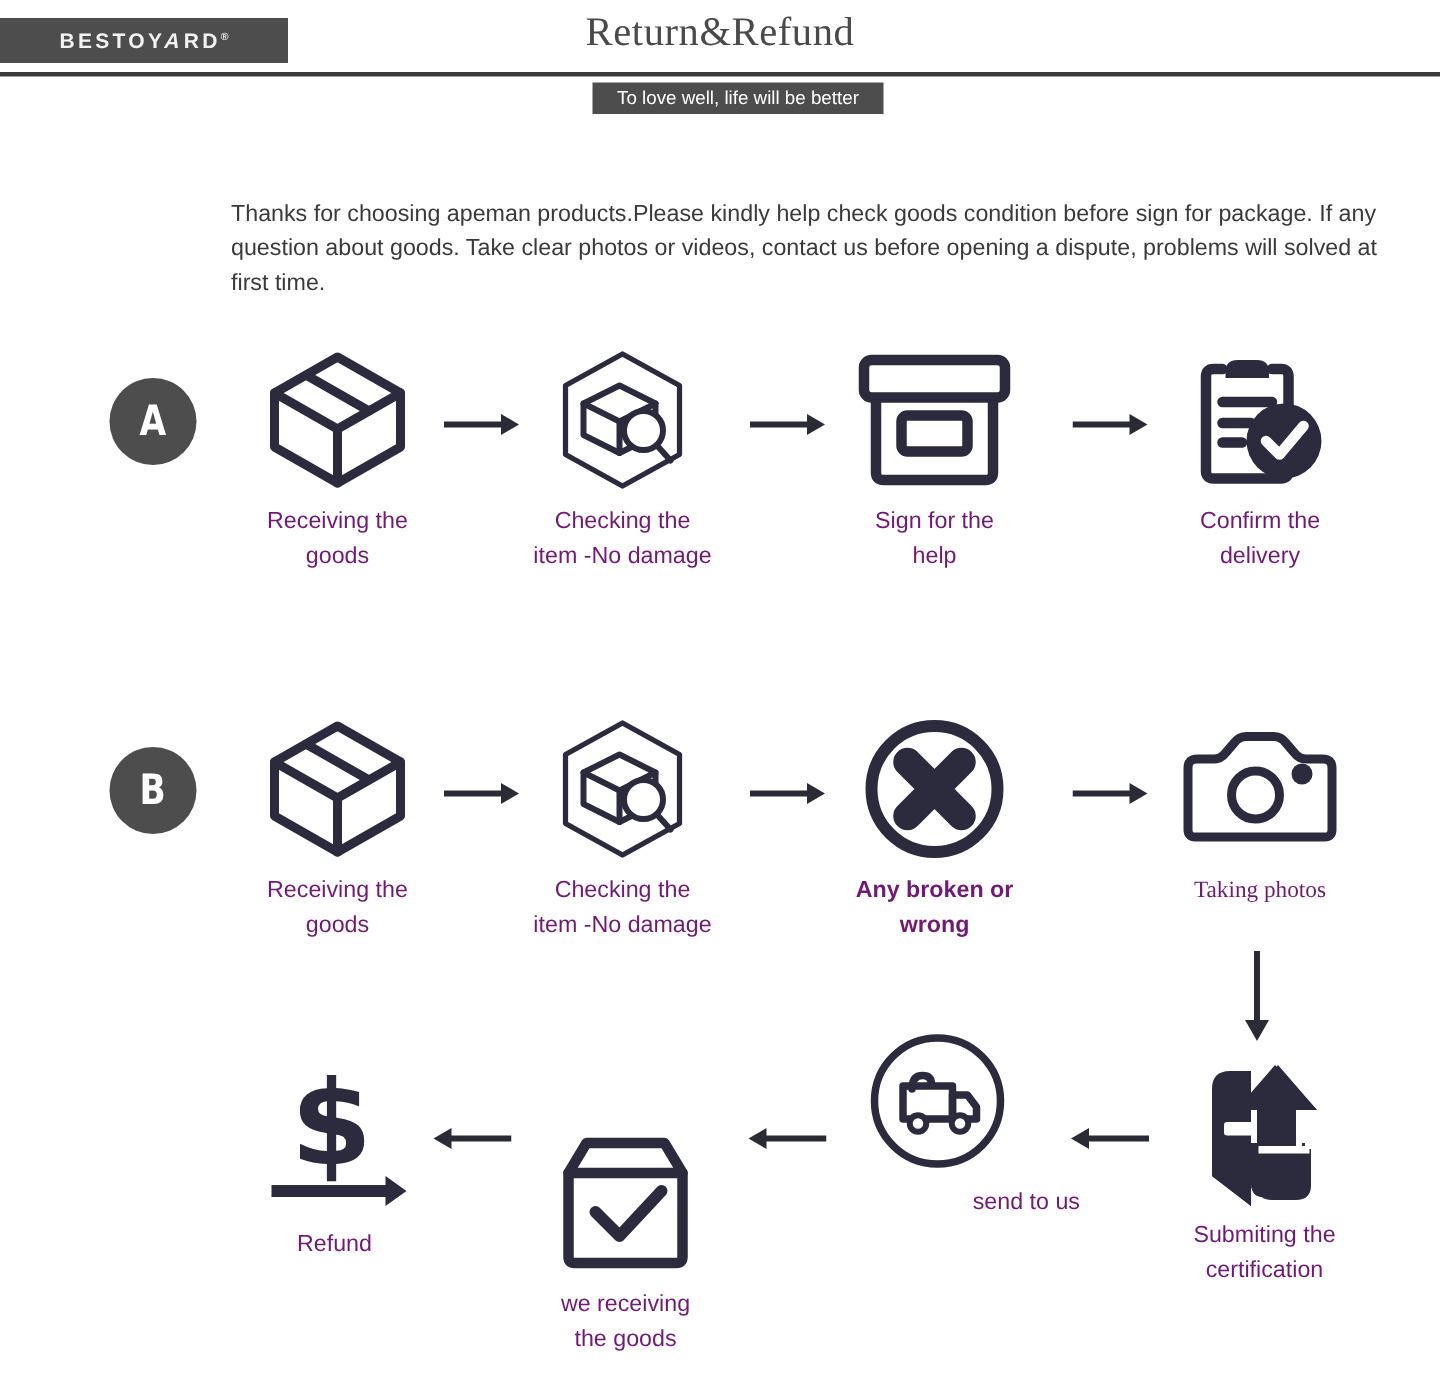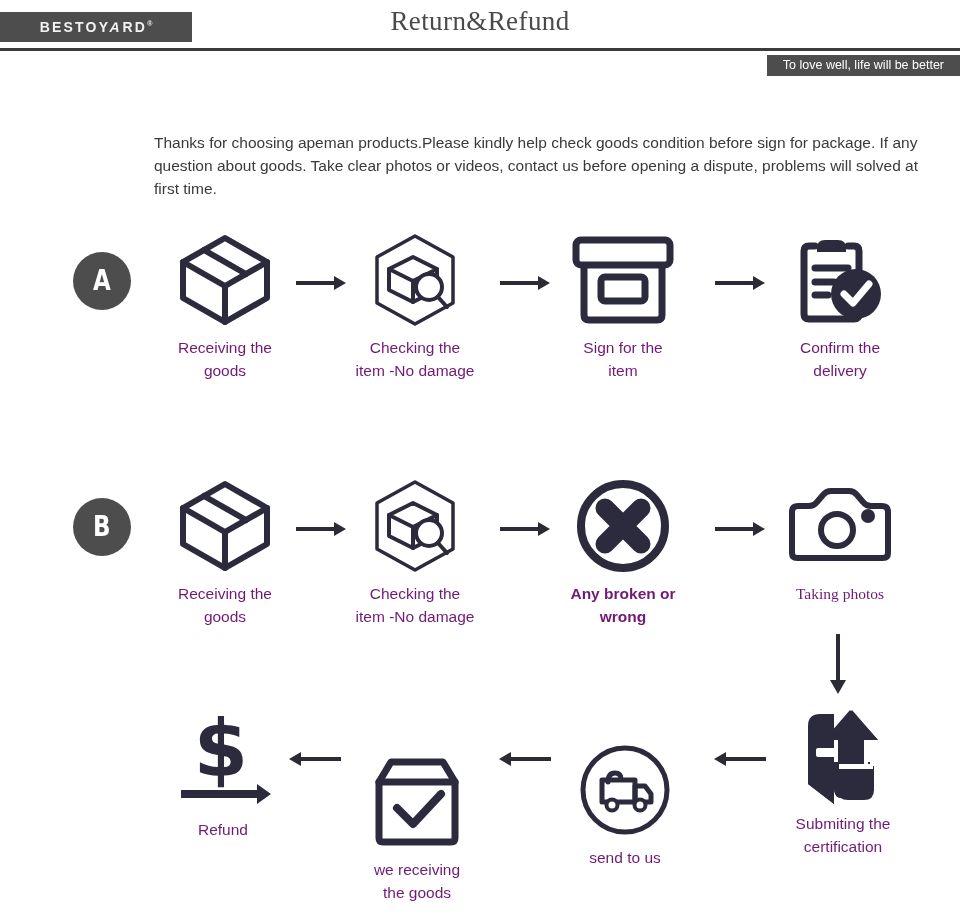--- a/index.html
+++ b/index.html
@@ -56,21 +56,21 @@
   .rule {
     position:absolute;
     left:0; right:0; top:48px;
     height:3px;
     background:#3b3b3b;
   }
   .tagline-wrap {
     position:absolute;
     left:0; right:0; top:55px;
     display:flex;
-    justify-content:flex-end;
+    justify-content:center;
     padding-left:24px;
   }
   .tagline {
     background:#4d4d4d;
     color:#ffffff;
     font-size:12.5px;
     padding:3px 16px 4px 16px;
     line-height:14px;
     white-space:nowrap;
   }
@@ -200,21 +200,21 @@
 <div class="step" style="left:528px; top:230px;">
   <div class="icon">
     <svg width="104" height="90" viewBox="0 0 104 90" fill="none" stroke="#2b2b3d" stroke-width="7" stroke-linejoin="round">
       <rect x="5" y="5" width="94" height="25" rx="5"></rect>
       <path d="M13 32 L13 80 Q13 85 18 85 L86 85 Q91 85 91 80 L91 32"></path>
       <rect x="30" y="42" width="44" height="24" rx="4"></rect>
     </svg>
   </div>
   <div class="caption">
     <div>Sign for the</div>
-    <div>item</div>
+    <div>help</div>
   </div>
 </div>
 
 <div class="arrow" style="left:715px; top:272px;">
   <svg width="52" height="22" viewBox="0 0 52 22">
       <path d="M0 11 L40 11" stroke="#2b2b35" stroke-width="4"></path>
       <path d="M38 4 L50 11 L38 18 Z" fill="#2b2b35"></path>
     </svg>
 </div>
 
@@ -361,21 +361,21 @@
   </div>
 </div>
 
 <div class="arrow" style="left:495px; top:748px;">
   <svg width="56" height="22" viewBox="0 0 56 22">
       <path d="M14 11 L56 11" stroke="#2b2b35" stroke-width="4"></path>
       <path d="M16 4 L4 11 L16 18 Z" fill="#2b2b35"></path>
     </svg>
 </div>
 
-<div class="step" style="left:530px; top:740px;">
+<div class="step" style="left:530px; top:684px;text-align:right;">
   <div class="icon">
     <svg width="96" height="96" viewBox="0 0 96 96" fill="none">
       <circle cx="48" cy="48" r="42" stroke="#2b2b3d" stroke-width="5"></circle>
       <path d="M25 38 L58 38 L58 60 L25 60 Z" stroke="#2b2b3d" stroke-width="5" stroke-linejoin="round"></path>
       <path d="M58 44 L68 44 L74 52 L74 60 L58 60 Z" stroke="#2b2b3d" stroke-width="5" stroke-linejoin="round"></path>
       <circle cx="35" cy="63" r="5.5" stroke="#2b2b3d" stroke-width="4" fill="#fff"></circle>
       <circle cx="63" cy="63" r="5.5" stroke="#2b2b3d" stroke-width="4" fill="#fff"></circle>
       <path d="M31 40 Q31 31 38 31 Q44 31 44 37" stroke="#2b2b3d" stroke-width="5" fill="none" stroke-linecap="round"></path>
     </svg>
   </div>

